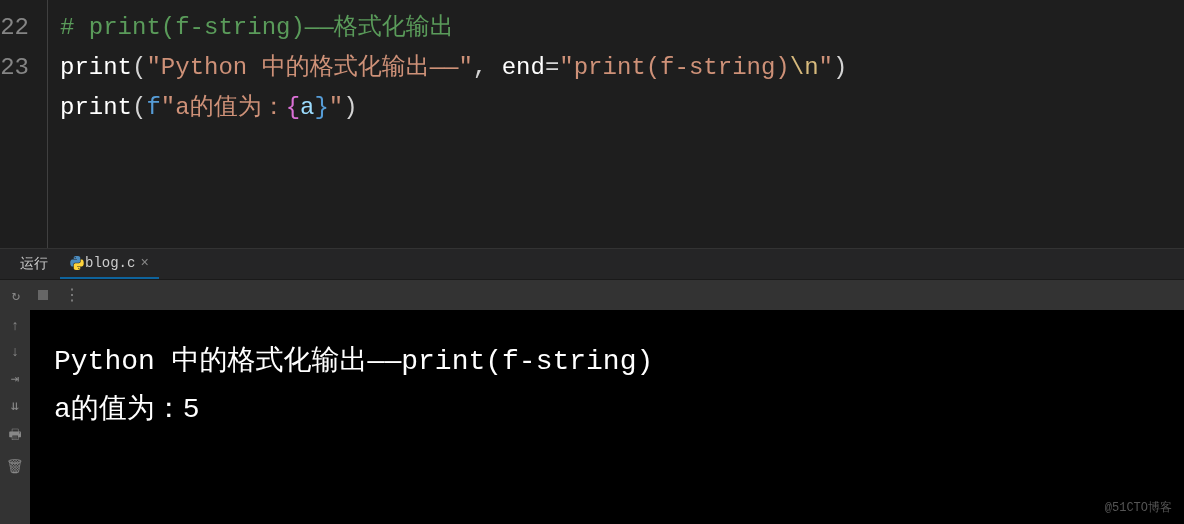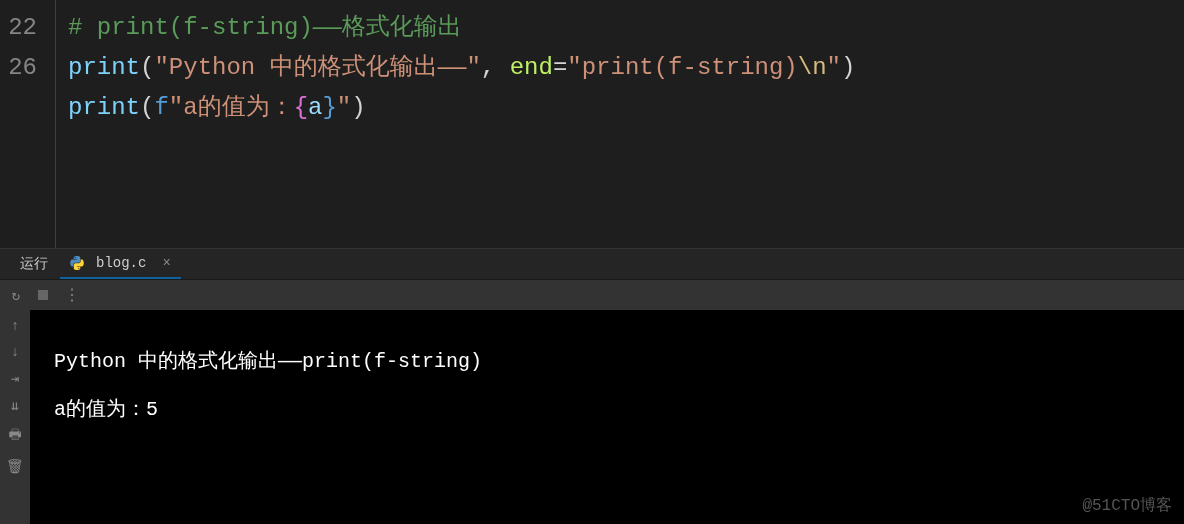--- a/index.html
+++ b/index.html
@@ -15,21 +15,21 @@
       overflow: hidden;
       display: flex;
       flex-direction: column;
     }
     .editor-area {
       display: flex;
       height: 248px;
       background: #1e1e1e;
     }
     .gutter {
-      width: 56px;
+      width: 48px;
       background: #1e1e1e;
       padding-top: 8px;
       border-right: 1px solid #404040;
     }
     .line-number {
       color: #858585;
       font-size: 24px;
       text-align: right;
       padding-right: 18px;
       height: 40px;
@@ -40,24 +40,24 @@
       padding-top: 8px;
       padding-left: 12px;
     }
     .code-line {
       height: 40px;
       line-height: 40px;
       font-size: 24px;
       white-space: pre;
     }
     .comment { color: #5a9b5a; margin-top: 32px; }
-    .function { color: #7dd3fc; }
+    .function { color: #ffffff; }
     .paren { color: #d4d4d4; }
     .string { color: #ce9178; }
-    .keyword-arg { color: #bef264; }
+    .keyword-arg { color: #ffffff; }
     .equals { color: #d4d4d4; }
     .escape { color: #d7ba7d; }
     .variable { color: #d4d4d4; }
     .number { color: #b5cea8; }
     .brace-open { color: #da70d6; }
     .brace-close { color: #569cd6; }
     .brace-var { color: #9cdcfe; }
     .fstring-f { color: #569cd6; }
     
     .panel-header {
@@ -73,21 +73,21 @@
       color: #cccccc;
       font-size: 14px;
       padding: 0 12px;
       height: 100%;
       display: flex;
       align-items: center;
     }
     .tab-file {
       display: flex;
       align-items: center;
-      gap: 12px;
+      gap: 1px;
       padding: 0 10px;
       height: 100%;
       border-bottom: 2px solid #0e639c;
       color: #cccccc;
       font-size: 14px;
     }
     .python-icon {
       display: inline-flex;
     }
     .close-x {
@@ -140,39 +140,39 @@
       color: #888;
       font-size: 14px;
     }
     .output-area {
       flex: 1;
       padding: 28px 24px;
       position: relative;
     }
     .output-line {
       color: #ffffff;
-      font-size: 20px;
+      font-size: 28px;
       line-height: 48px;
       white-space: pre;
     }
     .watermark {
       position: absolute;
       right: 12px;
       bottom: 8px;
       color: #555;
-      font-size: 16px;
+      font-size: 12px;
     }
   </style>
 </head>
 <body>
 
 <div class="editor-area">
   <div class="gutter">
     <div class="line-number">22</div>
-    <div class="line-number">26</div>
+    <div class="line-number">23</div>
   </div>
   <div class="code-area">
     <div class="code-line"><span class="comment"># print(f-string)——格式化输出</span></div>
     <div class="code-line"><span class="function">print</span><span class="paren">(</span><span class="string">"Python 中的格式化输出——"</span><span class="paren">, </span><span class="keyword-arg">end</span><span class="equals">=</span><span class="string">"print(f-string)</span><span class="escape">\n</span><span class="string">"</span><span class="paren">)</span></div>
     <div class="code-line"><span class="function">print</span><span class="paren">(</span><span class="fstring-f">f</span><span class="string">"a的值为：</span><span class="brace-open">{</span><span class="brace-var">a</span><span class="brace-close">}</span><span class="string">"</span><span class="paren">)</span></div>
     <div class="code-line"></div>
   </div>
 </div>
 
 <div class="panel-header">

